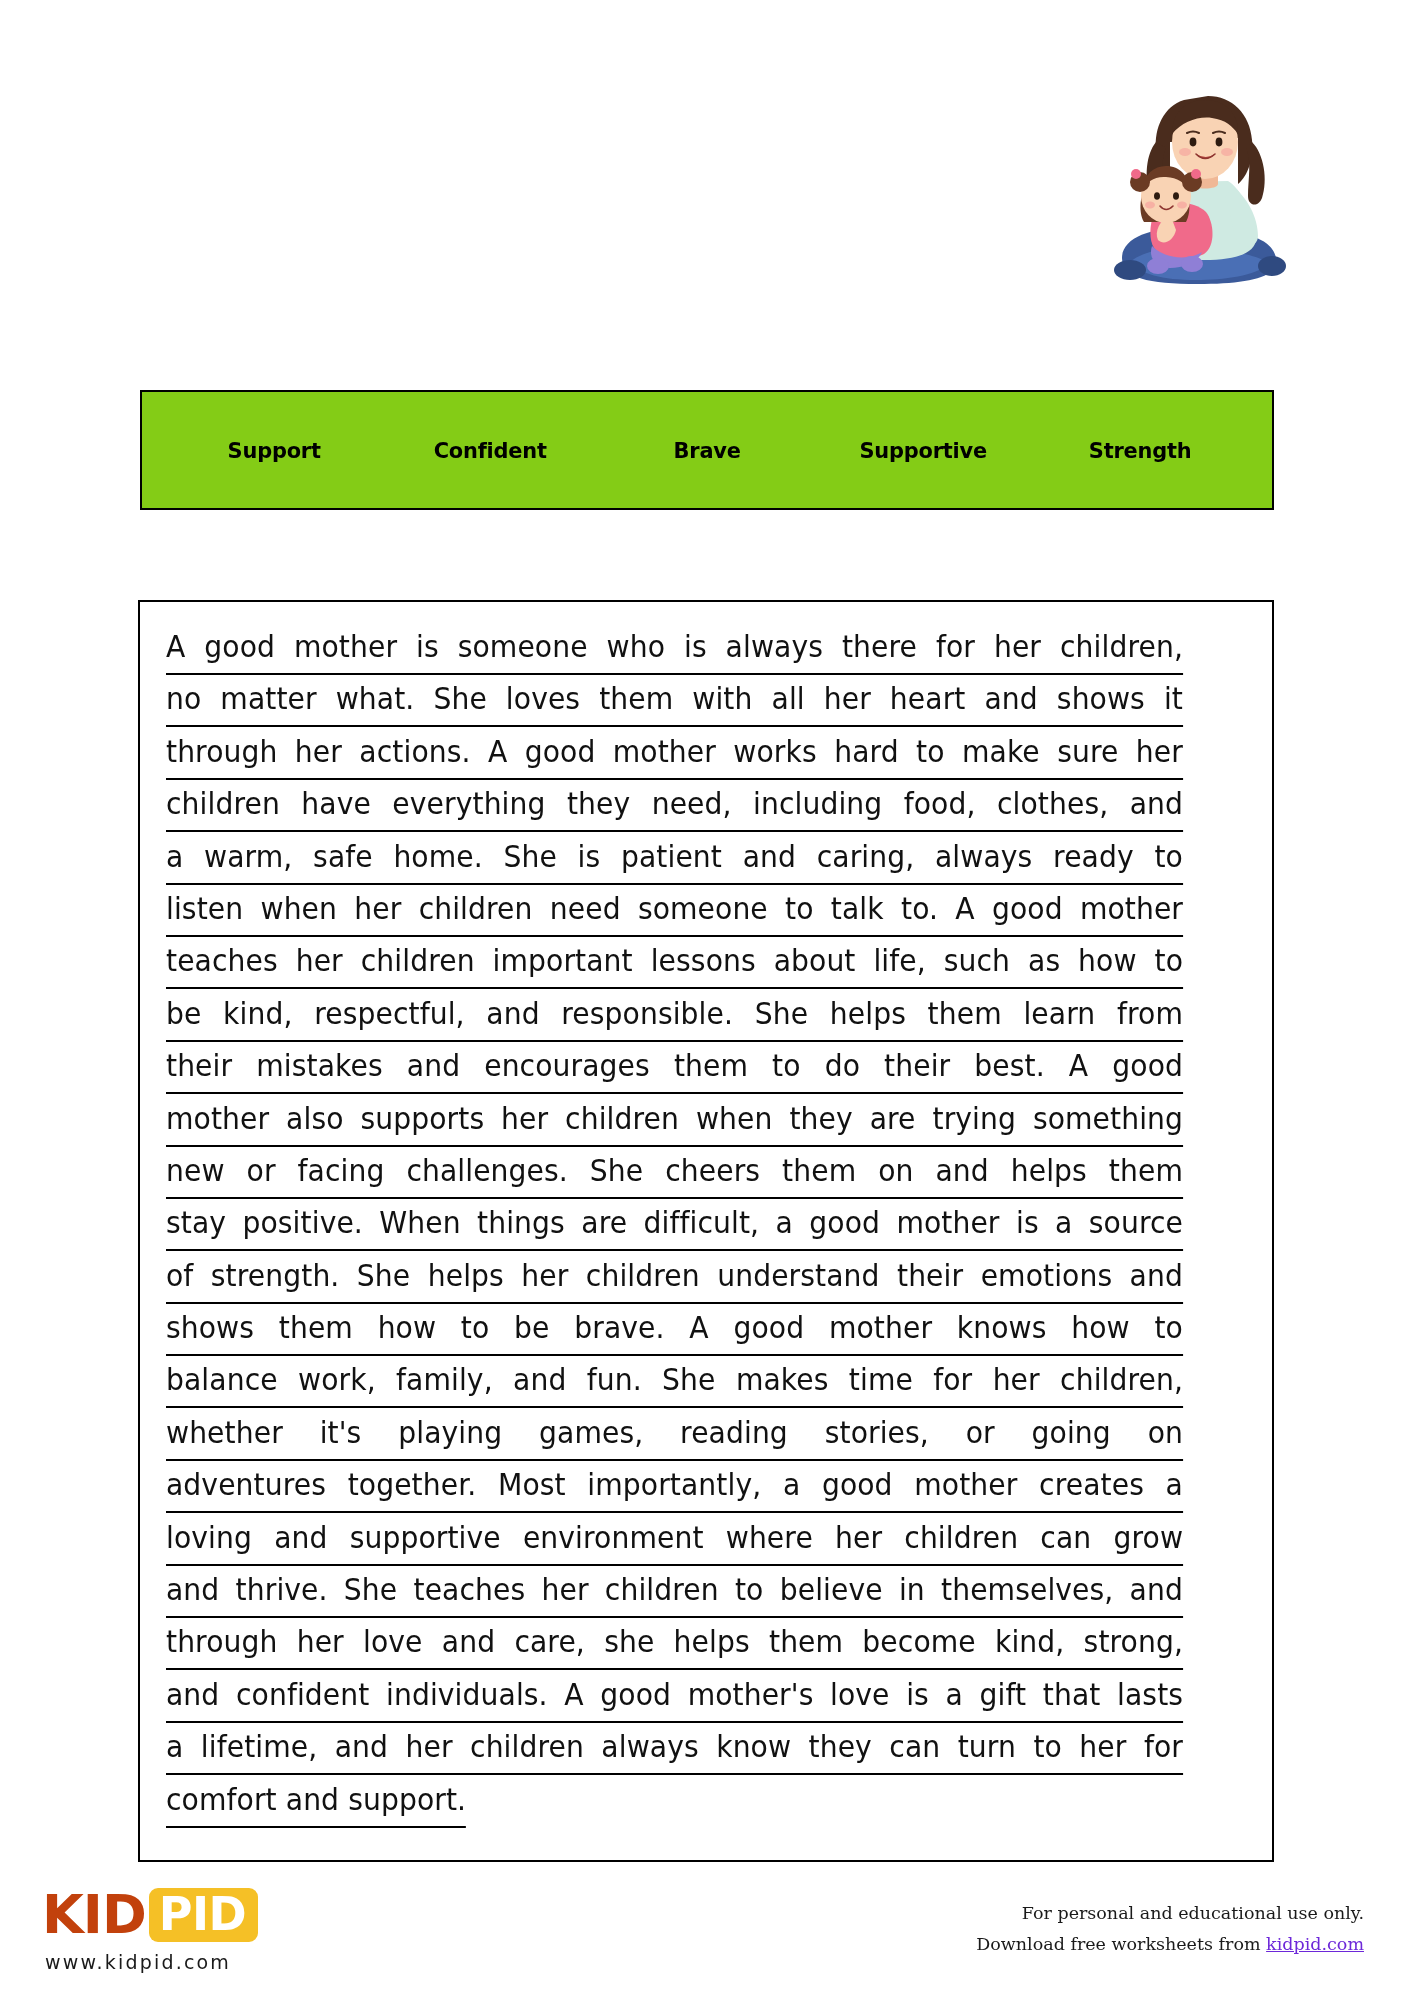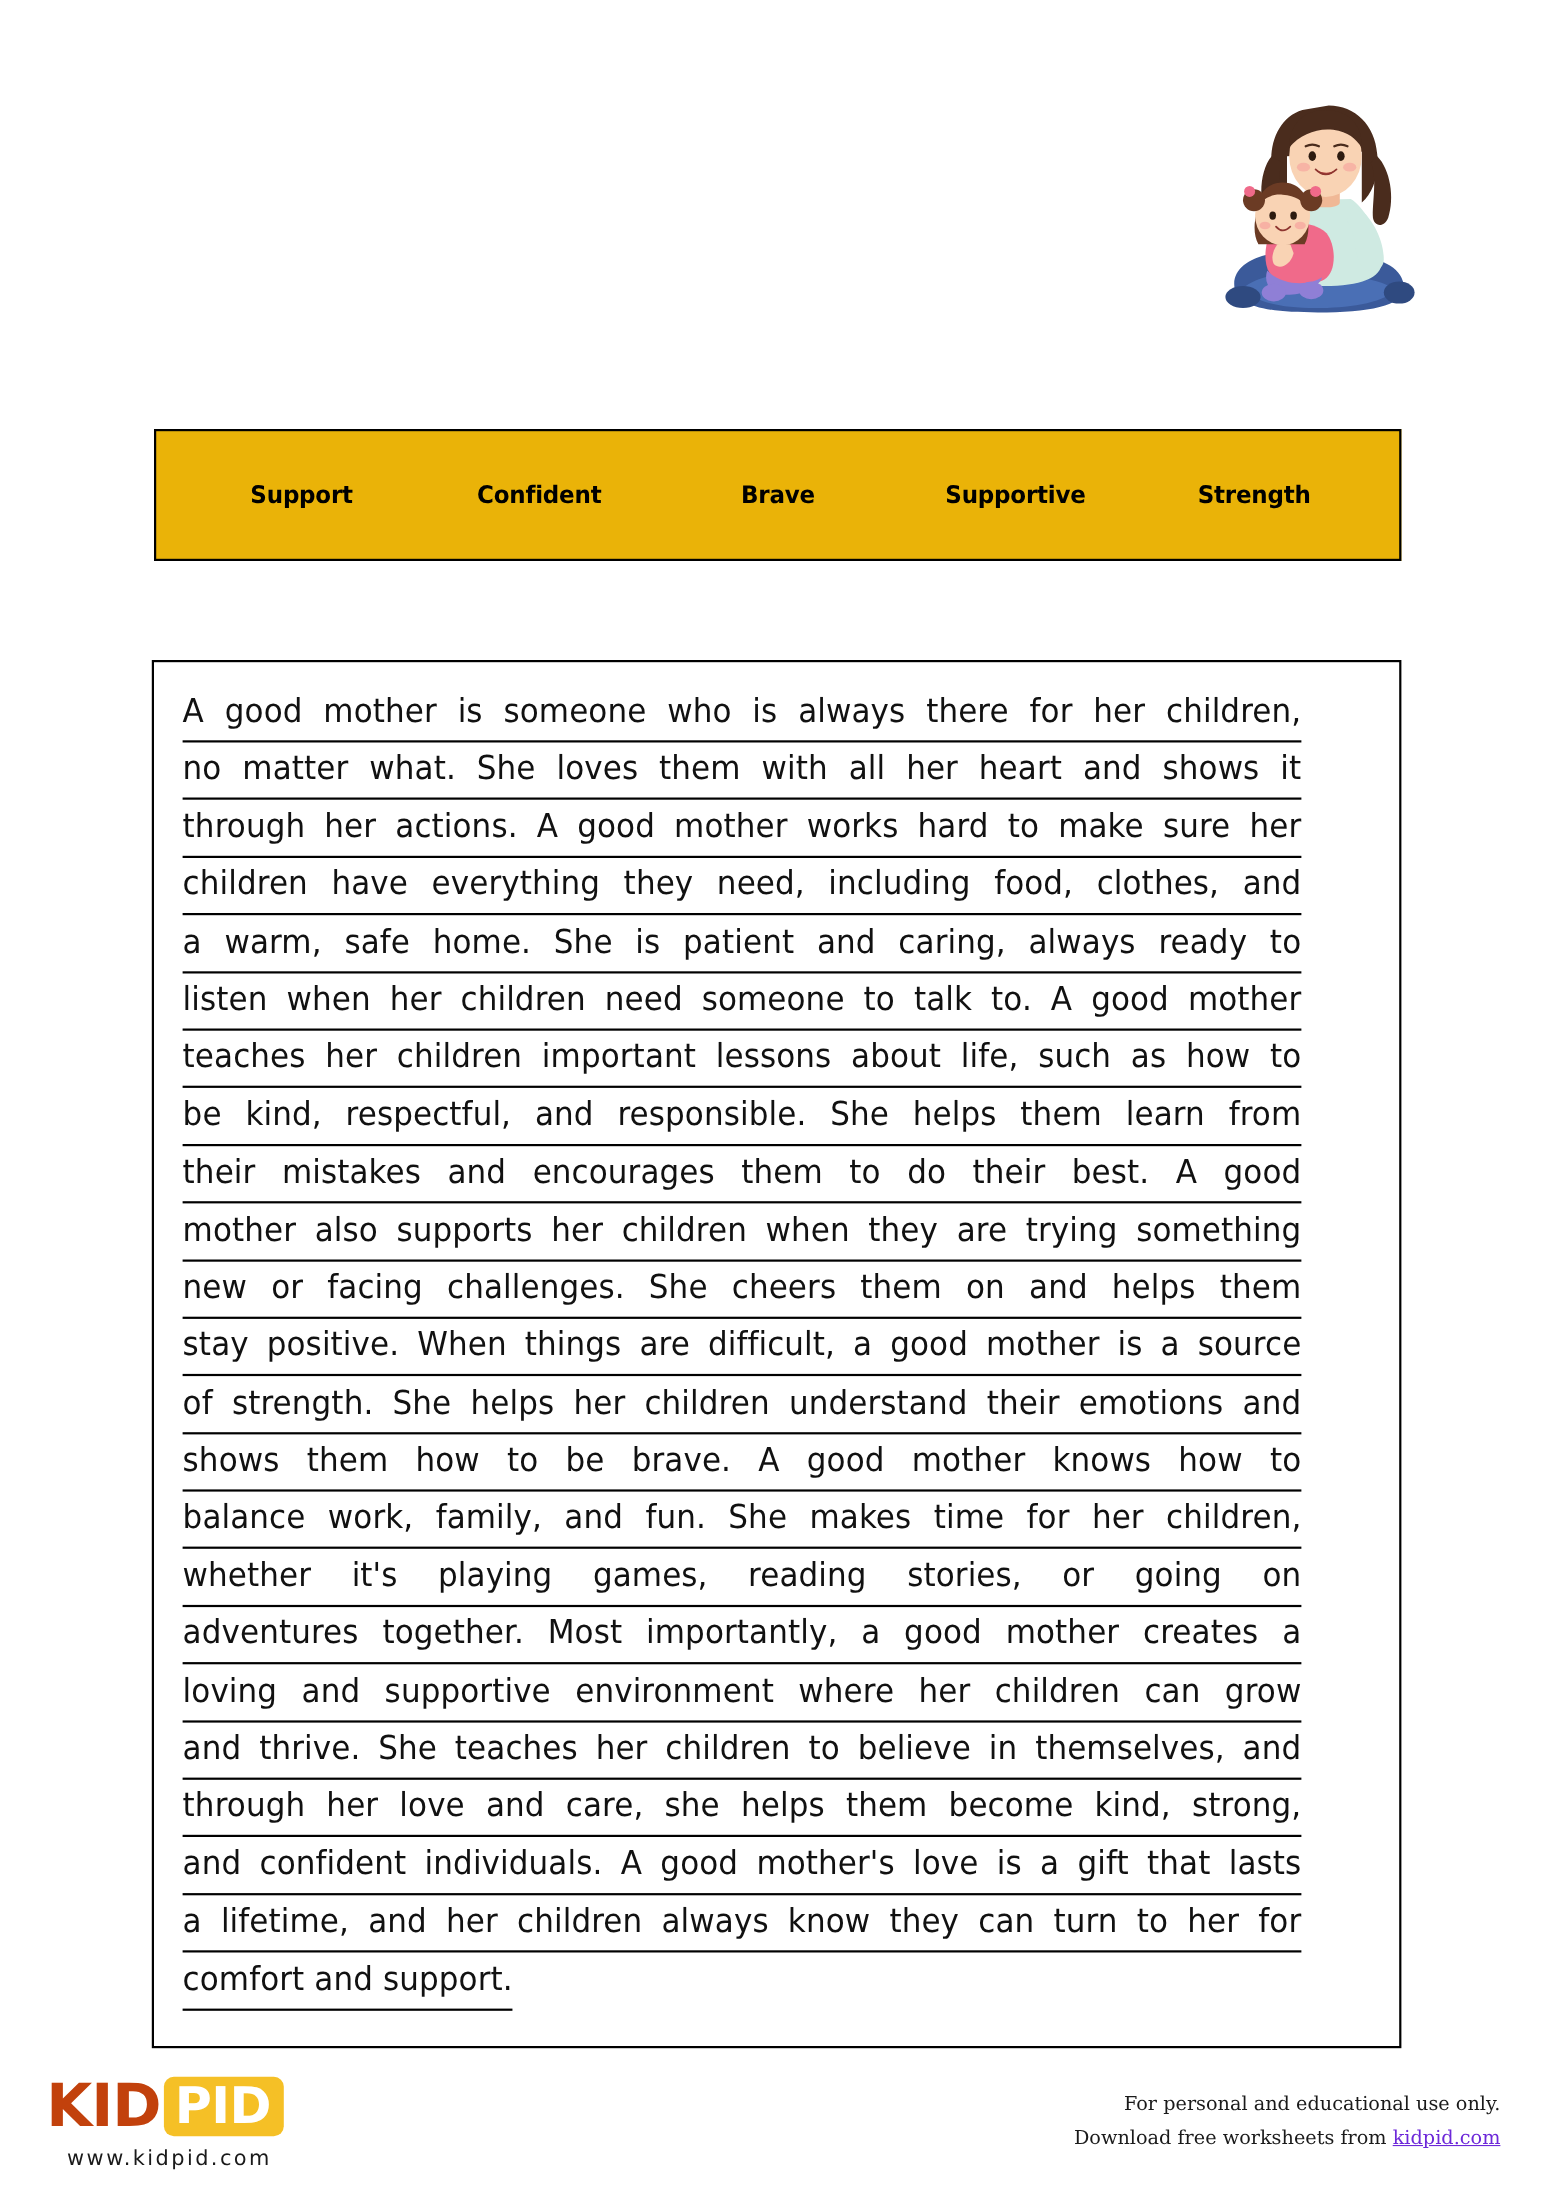--- a/index.html
+++ b/index.html
@@ -58,21 +58,21 @@
   }
 
   
   .vocab-box {
     position: absolute;
     left: 140px;
     top: 390px;
     width: 1134px;
     height: 120px;
     border: 2.5px solid #000000;
-    background: #eab308;
+    background: #84cc16;
     display: flex;
     flex-direction: column;
     justify-content: center;
   }
   .vocab-row {
     display: flex;
     width: 100%;
     padding: 0 24px;
   }
   .vocab-row + .vocab-row { margin-top: 18px; }
@@ -156,21 +156,21 @@
   .logo-pid {
     font-family: "DejaVu Sans", sans-serif;
     font-weight: 700;
     font-size: 46px;
     color: #ffffff;
     letter-spacing: -0.5px;
     line-height: 1;
   }
   .logo-url {
     margin-top: 9px;
-    margin-left: 19px;
+    margin-left: 3px;
     font-family: "DejaVu Sans", sans-serif;
     font-weight: 400;
     font-size: 19px;
     letter-spacing: 2.2px;
     color: #1a1a1a;
   }
   .footer-note {
     position: absolute;
     right: 50px;
     top: 1898px;

